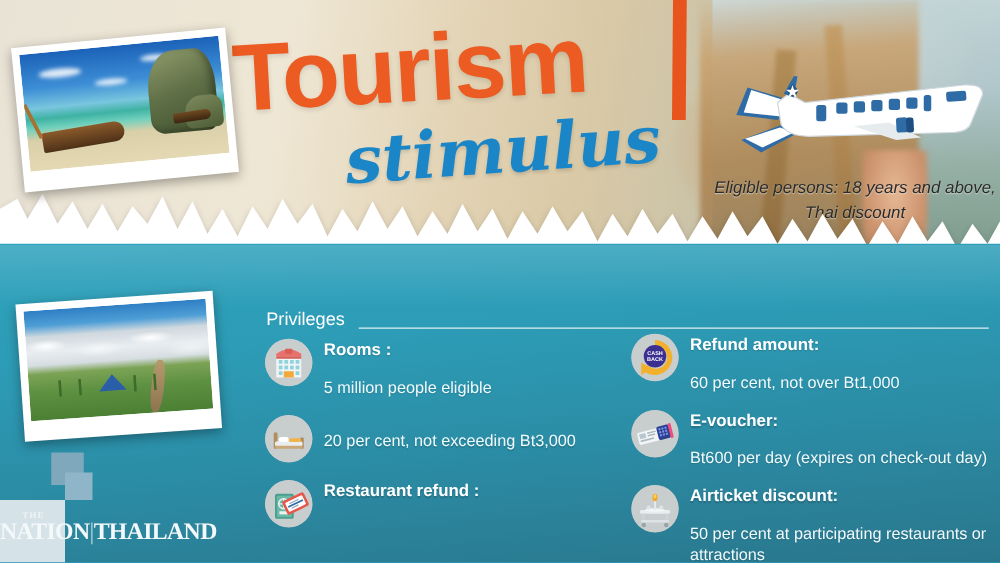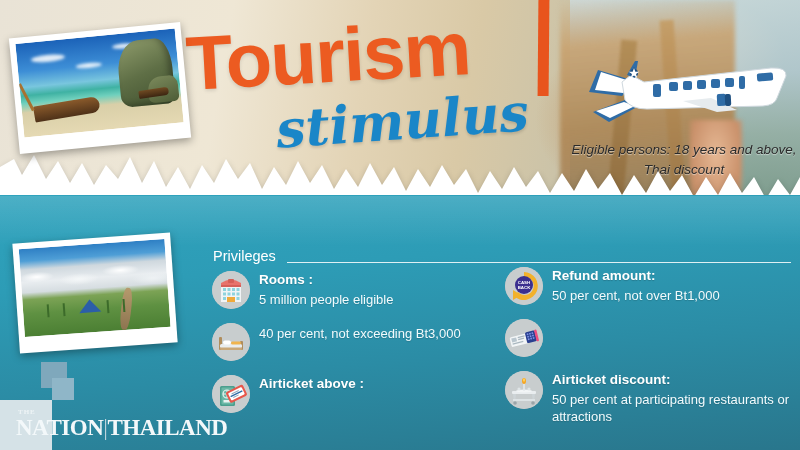--- a/index.html
+++ b/index.html
@@ -130,21 +130,21 @@
     background:#c8cdce; position:relative; overflow:hidden;
     margin-right:9px; margin-top:1px;
     box-shadow:inset 0 -1px 2px rgba(0,0,0,.08);
   }
   .item-text { padding-top:1px; }
   .item-title {
     font-size:13.5px; font-weight:bold; color:#ffffff; line-height:1.3;
     text-shadow:0 1px 1px rgba(0,0,0,.18);
   }
   .item-desc {
-    font-size:13px; color:#f2fbfd; line-height:1.32; margin-top:2px;
+    font-size:13px; color:#f2fbfd; line-height:1.32; margin-top:12px;
     text-shadow:0 1px 1px rgba(0,0,0,.15);
   }
 
   
   .photo {
     position:absolute;
     background:#ffffff;
     box-shadow:0 3px 9px rgba(0,0,0,.35);
     padding:6px 6px 16px 6px;
   }
@@ -217,22 +217,22 @@
   .logo-blk2 { position:absolute; left:52px; top:22px; width:22px; height:22px; background:#8fb6c8; }
   .logo-panel {
     position:absolute; left:0; top:44px; width:52px; height:50px; background:#d5e2e7;
   }
   .logo-the {
     position:absolute; left:18px; top:52px;
     font-family:"Liberation Serif", serif; font-size:7px; font-weight:bold;
     letter-spacing:1px; color:#eef4f6;
   }
   .logo-name {
-    position:absolute; left:16px; top:59px;
-    font-family:"Liberation Serif", serif; font-size:23px; font-weight:bold;
+    position:absolute; left:0; top:59px;
+    font-family:"Liberation Serif", serif; font-size:19px; font-weight:bold;
     letter-spacing:-.5px; color:#f3f8fa; white-space:nowrap;
   }
   .logo-name .sep { color:#bcd3dc; font-weight:normal; }
 </style>
 </head>
 <body>
 
 <div id="stage">
 
   <div class="header">
@@ -337,21 +337,21 @@
           <circle cx="19" cy="19" r="19" fill="#c8cdce"></circle>
           <rect x="7" y="14" width="3" height="13" rx="1" fill="#b08d5c"></rect>
           <rect x="28" y="18" width="3" height="9" rx="1" fill="#b08d5c"></rect>
           <rect x="8" y="21" width="22" height="4" rx="1.5" fill="#e9edef"></rect>
           <rect x="8" y="24.5" width="22" height="2.5" rx="1" fill="#caa878"></rect>
           <rect x="11" y="17.5" width="8" height="4" rx="2" fill="#ffffff"></rect>
           <rect x="19" y="18.5" width="10" height="3" rx="1.5" fill="#f0b44d"></rect>
         </svg>
       </div>
       <div class="item-text">
-        <div class="item-desc">40 per cent, not exceeding Bt3,000</div>
+        <div class="item-desc">20 per cent, not exceeding Bt3,000</div>
       </div>
     </div>
 
     <div class="item">
       <div class="item-icon">
         <svg viewBox="0 0 38 38" width="38" height="38">
           <circle cx="19" cy="19" r="19" fill="#c8cdce"></circle>
           <rect x="8" y="11" width="15" height="20" rx="1.5" fill="#4b9f8e"></rect>
           <rect x="9.5" y="12.5" width="12" height="17" rx="1" fill="#6ab8a6"></rect>
           <circle cx="15" cy="19" r="4" fill="none" stroke="#e9f3f1" stroke-width="1.2"></circle>
@@ -359,41 +359,41 @@
           <rect x="11.5" y="25" width="7" height="2.5" fill="#e9f3f1"></rect>
           <g transform="rotate(-26 24 19)">
             <rect x="15" y="13" width="19" height="12" rx="2" fill="#e8564a"></rect>
             <rect x="17" y="15" width="15" height="8" rx="1" fill="#ffffff"></rect>
             <path d="M18 19 L31 19" stroke="#2f6ca6" stroke-width="1.4"></path>
             <path d="M20 17 L28 17 M20 21 L26 21" stroke="#8fa8bb" stroke-width="1"></path>
           </g>
         </svg>
       </div>
       <div class="item-text">
-        <div class="item-title">Airticket above :</div>
+        <div class="item-title">Restaurant refund :</div>
       </div>
     </div>
   </div>
 
   <div class="col-right">
 
     <div class="item">
       <div class="item-icon">
         <svg viewBox="0 0 38 38" width="38" height="38">
           <circle cx="19" cy="19" r="19" fill="#c8cdce"></circle>
           <path d="M19 5 A14 14 0 1 1 9 29 L13 25 A9 9 0 1 0 19 10 Z" fill="#f2b12c"></path>
           <polygon points="8,23 16,28 8,33" fill="#f2b12c"></polygon>
           <circle cx="19" cy="18" r="9" fill="#3b2f8f"></circle>
           <text x="19" y="17" font-family="Liberation Sans, sans-serif" font-size="4.4" font-weight="bold" fill="#ffffff" text-anchor="middle">CASH</text>
           <text x="19" y="22" font-family="Liberation Sans, sans-serif" font-size="4.4" font-weight="bold" fill="#ffffff" text-anchor="middle">BACK</text>
         </svg>
       </div>
       <div class="item-text">
         <div class="item-title">Refund amount:</div>
-        <div class="item-desc">50 per cent, not over Bt1,000</div>
+        <div class="item-desc">60 per cent, not over Bt1,000</div>
       </div>
     </div>
 
     <div class="item">
       <div class="item-icon">
         <svg viewBox="0 0 38 38" width="38" height="38">
           <circle cx="19" cy="19" r="19" fill="#c8cdce"></circle>
           <g transform="rotate(-14 19 19)">
             <rect x="5" y="15" width="17" height="10" rx="1.5" fill="#f2f5f6"></rect>
             <rect x="6.5" y="16.5" width="5" height="4" fill="#b9c6ce"></rect>
@@ -409,20 +409,24 @@
               <rect x="25" y="18" width="1.6" height="1.6"></rect>
                 <rect x="27.5" y="18" width="1.6" height="1.6"></rect>
               <rect x="22.5" y="20.5" width="1.6" height="1.6"></rect>
                 <rect x="25" y="20.5" width="1.6" height="1.6"></rect>
               <rect x="27.5" y="20.5" width="1.6" height="1.6"></rect>
             </g>
             <rect x="30.5" y="13.5" width="2.5" height="12" rx="1" fill="#ef4d7e"></rect>
           </g>
         </svg>
       </div>
+      <div class="item-text">
+        <div class="item-title">E-voucher:</div>
+        <div class="item-desc">Bt600 per day (expires on check-out day)</div>
+      </div>
     </div>
 
     <div class="item">
       <div class="item-icon">
         <svg viewBox="0 0 38 38" width="38" height="38">
           <circle cx="19" cy="19" r="19" fill="#c8cdce"></circle>
           <rect x="7" y="20" width="24" height="3" rx="1" fill="#e9edef"></rect>
           <path d="M8 23 L9 31 H10.2 L11 23 Z" fill="#cdd4d7"></path>
           <path d="M30 23 L29 31 H27.8 L27 23 Z" fill="#cdd4d7"></path>
           <rect x="8" y="28" width="22" height="2" fill="#dde3e5"></rect>

